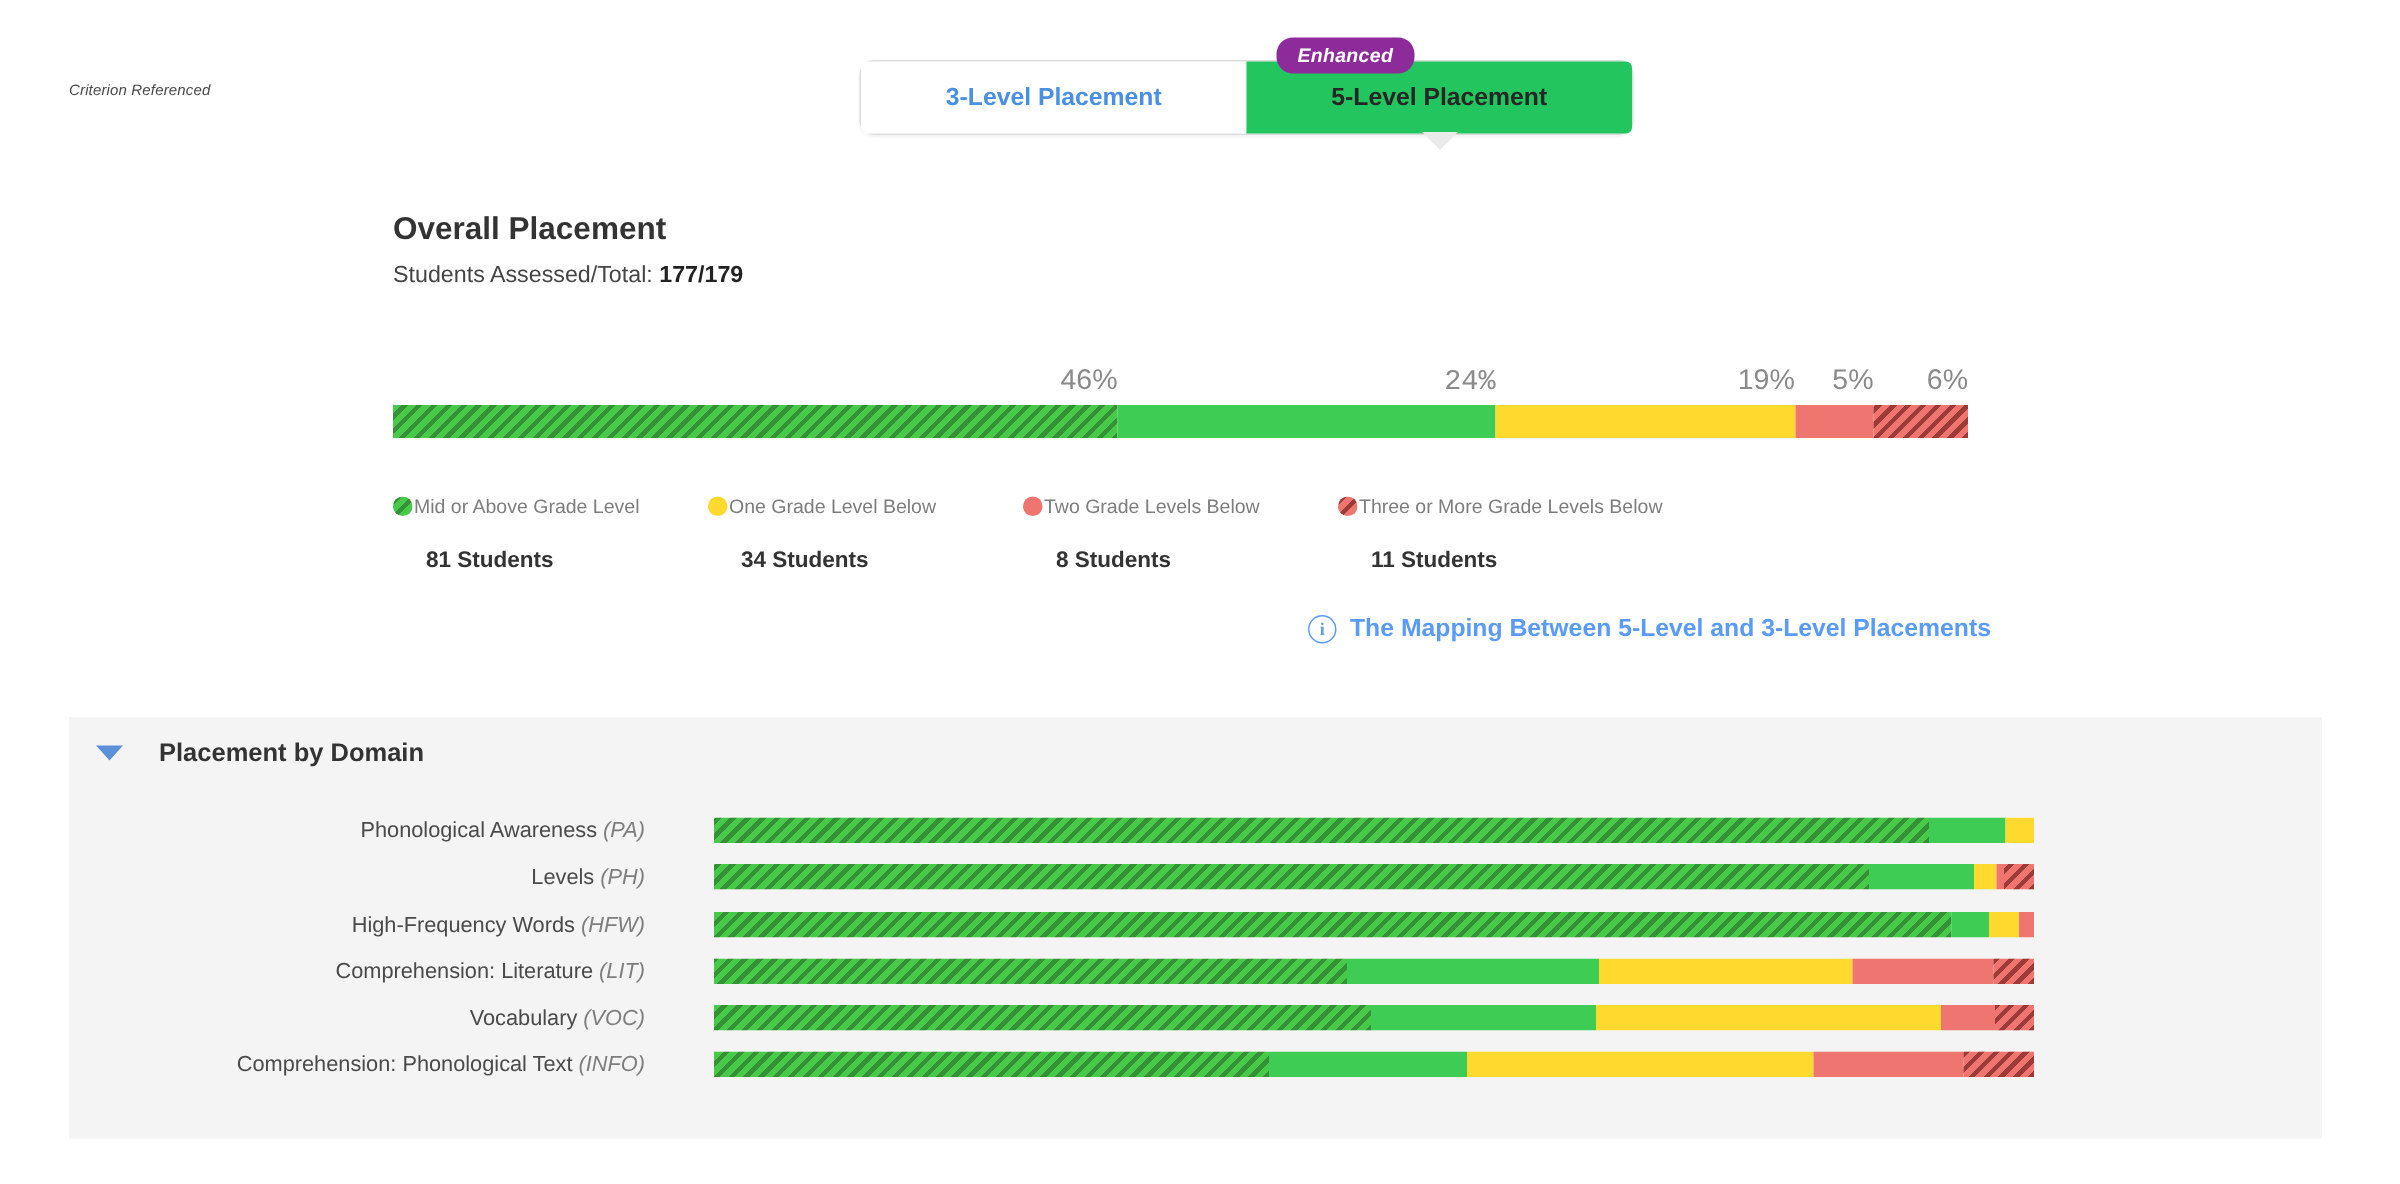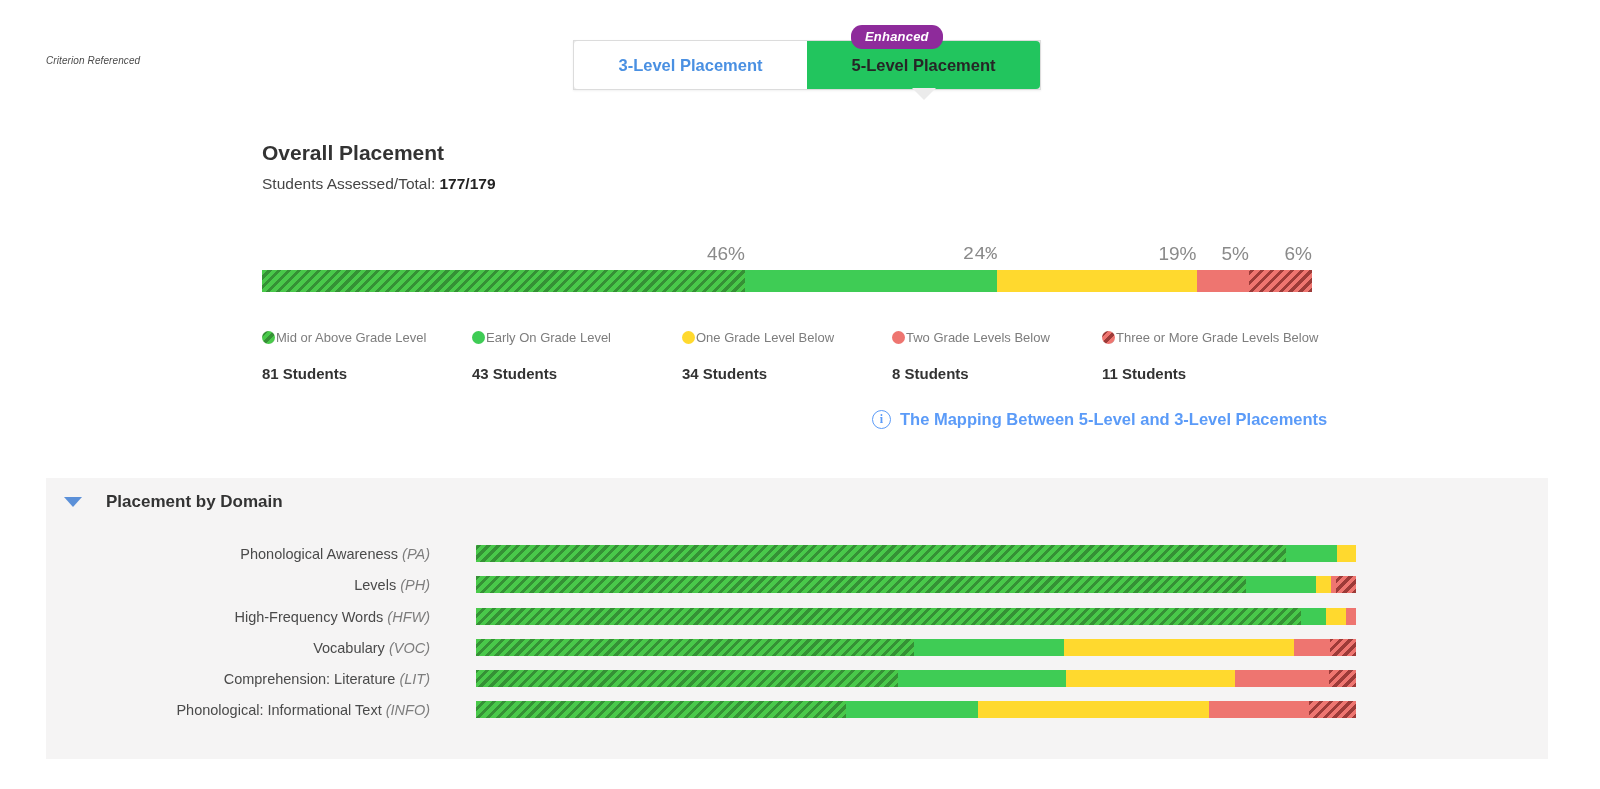--- a/index.html
+++ b/index.html
@@ -20,24 +20,24 @@
     left: 46px; top: 55px;
     font-style: italic;
     font-size: 10px;
     color: #4a4a4a;
     letter-spacing: .1px;
   }
 
   .toggle-wrap {
     position: absolute;
     left: 573px; top: 40px;
-    width: 468px; height: 50px;
+    width: 516px; height: 50px;
     display: flex;
     border: 1px solid #dcdcdc;
-    border-radius: 0;
+    border-radius: 10px;
     overflow: visible;
     background: #ebebeb;
     box-shadow: 0 1px 2px rgba(0,0,0,.06);
   }
   .toggle-btn {
     flex: 1 1 50%;
     display: flex; align-items: center; justify-content: center;
     font-size: 16.5px;
     font-weight: bold;
     cursor: pointer;
@@ -145,20 +145,21 @@
   .legend-top { display: flex; align-items: center; gap: 1px; }
   .dot { width: 13px; height: 13px; border-radius: 50%; flex: 0 0 13px; }
   .dot.c-green-h, .dot.c-red-h { background-size: auto; }
   .legend-text {
     font-size: 13px;
     color: #7d7d7d;
     white-space: nowrap;
   }
   .legend-count {
     margin-top: 20px;
+    margin-left: 22px;
     font-size: 15px;
     font-weight: bold;
     color: #333;
   }
 
   
   .mapping-link {
     position: absolute;
     left: 872px; top: 410px;
     display: flex; align-items: center; gap: 9px;
@@ -270,27 +271,20 @@
   <div class="legend" id="legend">
       <div class="legend-item">
         <div class="legend-top">
           <span class="dot c-green-h"></span>
           <span class="legend-text">Mid or Above Grade Level</span>
         </div>
         <div class="legend-count">81 Students</div>
       </div>
       <div class="legend-item">
         <div class="legend-top">
-          <span class="dot c-green"></span>
-          <span class="legend-text">Early On Grade Level</span>
-        </div>
-        <div class="legend-count">43 Students</div>
-      </div>
-      <div class="legend-item">
-        <div class="legend-top">
           <span class="dot c-yellow"></span>
           <span class="legend-text">One Grade Level Below</span>
         </div>
         <div class="legend-count">34 Students</div>
       </div>
       <div class="legend-item">
         <div class="legend-top">
           <span class="dot c-red"></span>
           <span class="legend-text">Two Grade Levels Below</span>
         </div>
@@ -337,41 +331,41 @@
         <div class="domain-row">
           <div class="domain-label"><span>High-Frequency Words </span><i>(HFW)</i></div>
           <div class="domain-bar">
             <div class="seg c-green-h" style="width: 93.8%;"></div>
             <div class="seg c-green" style="width: 2.8%;"></div>
             <div class="seg c-yellow" style="width: 2.3%;"></div>
             <div class="seg c-red" style="width: 1.1%;"></div>
           </div>
         </div>
         <div class="domain-row">
+          <div class="domain-label"><span>Comprehension: Literature </span><i>(LIT)</i></div>
+          <div class="domain-bar">
+            <div class="seg c-green-h" style="width: 47.9%;"></div>
+            <div class="seg c-green" style="width: 19.1%;"></div>
+            <div class="seg c-yellow" style="width: 19.3%;"></div>
+            <div class="seg c-red" style="width: 10.6%;"></div>
+            <div class="seg c-red-h" style="width: 3.1%;"></div>
+          </div>
+        </div>
+        <div class="domain-row">
           <div class="domain-label"><span>Vocabulary </span><i>(VOC)</i></div>
           <div class="domain-bar">
             <div class="seg c-green-h" style="width: 49.8%;"></div>
             <div class="seg c-green" style="width: 17%;"></div>
             <div class="seg c-yellow" style="width: 26.1%;"></div>
             <div class="seg c-red" style="width: 4.2%;"></div>
             <div class="seg c-red-h" style="width: 2.9%;"></div>
           </div>
         </div>
         <div class="domain-row">
-          <div class="domain-label"><span>Comprehension: Literature </span><i>(LIT)</i></div>
-          <div class="domain-bar">
-            <div class="seg c-green-h" style="width: 47.9%;"></div>
-            <div class="seg c-green" style="width: 19.1%;"></div>
-            <div class="seg c-yellow" style="width: 19.3%;"></div>
-            <div class="seg c-red" style="width: 10.6%;"></div>
-            <div class="seg c-red-h" style="width: 3.1%;"></div>
-          </div>
-        </div>
-        <div class="domain-row">
-          <div class="domain-label"><span>Phonological: Informational Text </span><i>(INFO)</i></div>
+          <div class="domain-label"><span>Comprehension: Phonological Text </span><i>(INFO)</i></div>
           <div class="domain-bar">
             <div class="seg c-green-h" style="width: 42%;"></div>
             <div class="seg c-green" style="width: 15%;"></div>
             <div class="seg c-yellow" style="width: 26.3%;"></div>
             <div class="seg c-red" style="width: 11.4%;"></div>
             <div class="seg c-red-h" style="width: 5.3%;"></div>
           </div>
         </div>
       </div>
   </div>

